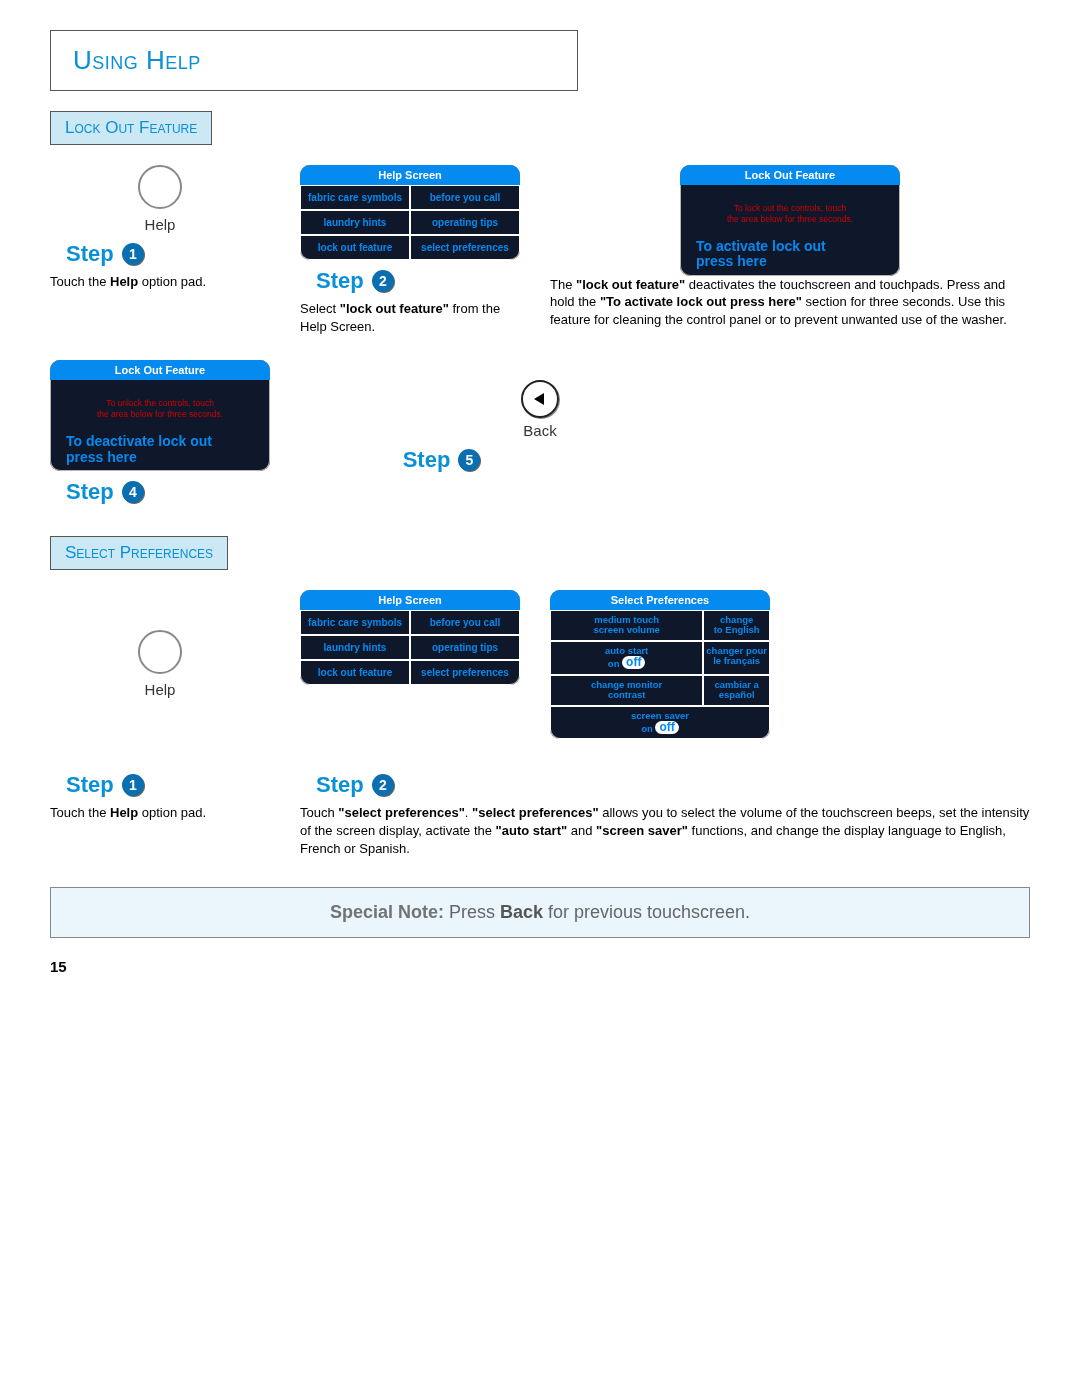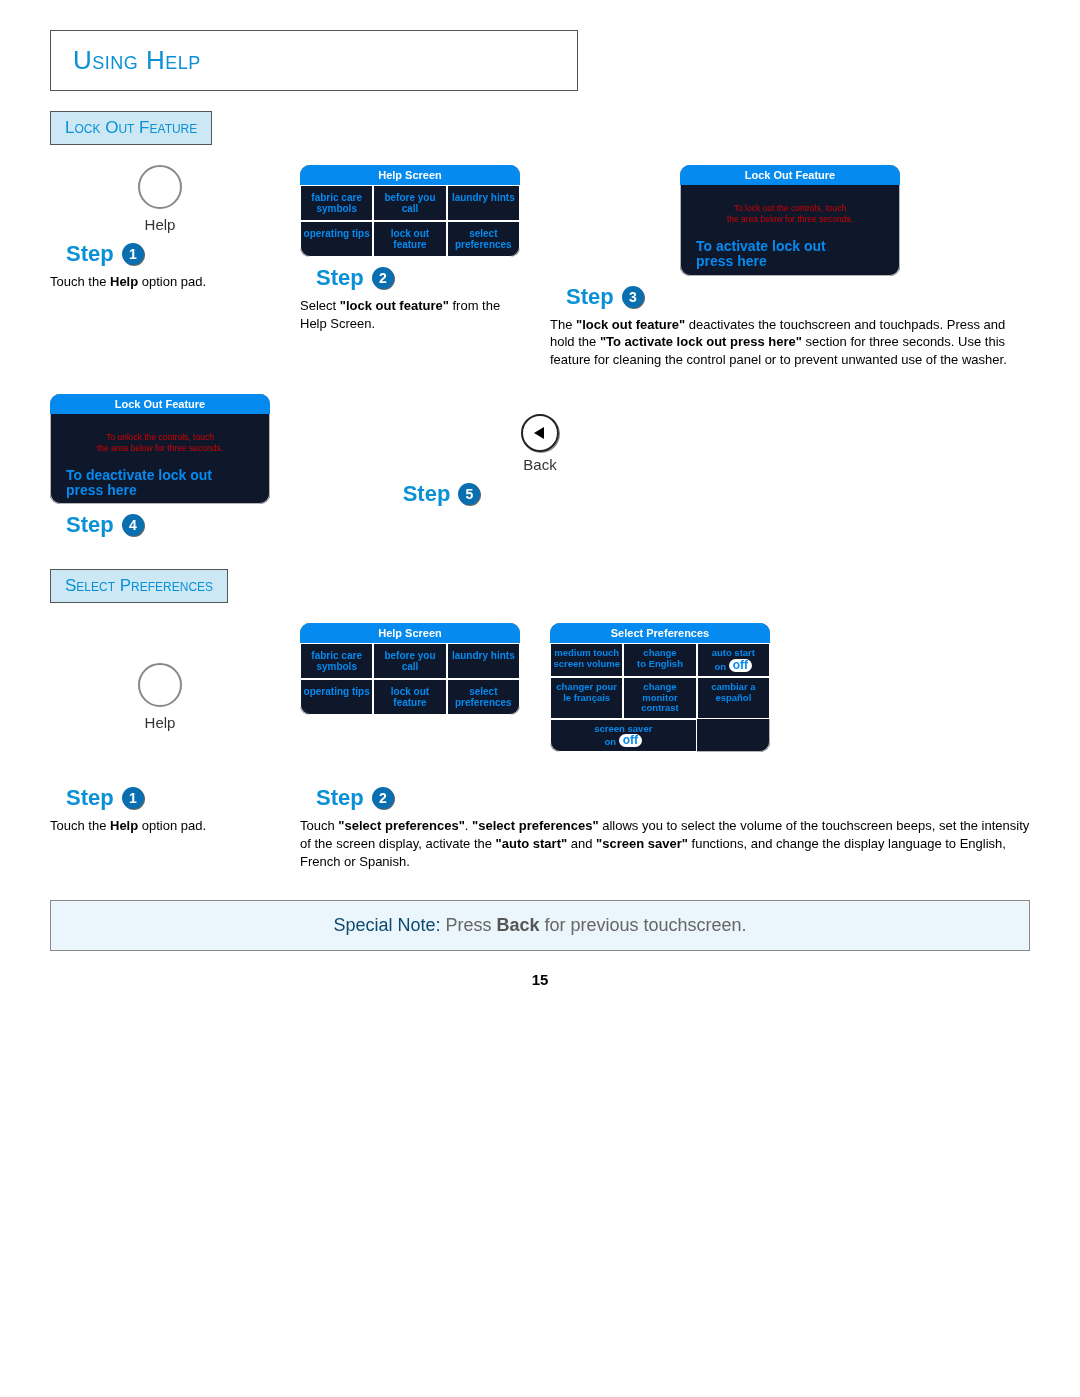--- a/index.html
+++ b/index.html
@@ -88,21 +88,21 @@
   .screen .bar {
     background: #058aef;
     color: #fff;
     font-weight: bold;
     text-align: center;
     padding: 4px 0;
     font-size: 11px;
   }
   .screen .grid2 {
     display: grid;
-    grid-template-columns: 1fr 1fr 1fr;
+    grid-template-columns: 1fr 1fr;
   }
   .screen .cell {
     border: 1px solid #fff;
     text-align: center;
     padding: 6px 2px;
     color: #058aef;
     font-weight: bold;
     font-size: 10px;
     line-height: 1.1;
   }
@@ -115,21 +115,21 @@
   }
   .screen .footer {
     color: #058aef;
     font-weight: bold;
     font-size: 14px;
     padding: 4px 0 6px 16px;
     line-height: 1.1;
   }
   .pref-grid {
     display: grid;
-    grid-template-columns: 1fr 1fr 1fr;
+    grid-template-columns: 1fr;
   }
   .pref-cell {
     border: 1px solid #fff;
     text-align: center;
     padding: 4px 2px;
     color: #058aef;
     font-weight: bold;
     font-size: 9.5px;
     line-height: 1.1;
   }
@@ -159,23 +159,23 @@
 
   .note-box {
     border: 1px solid #888;
     background: #eaf5fc;
     text-align: center;
     padding: 14px 10px;
     font-size: 18px;
     color: #666;
     margin-top: 30px;
   }
-  .note-box .lead { color: #0c4a6e; font-weight: normal; }
+  .note-box .lead { color: #737373; font-weight: bold; }
   .note-box b { color: #555; }
-  .page-num { text-align: center; font-weight: bold; margin-top: 20px; font-size: 15px; }
+  .page-num { font-weight: bold; margin-top: 20px; font-size: 15px; }
 </style>
 </head>
 <body>
 
 
 
 
 <div class="title-box">
   <h1>Using Help</h1>
 </div>
@@ -217,23 +217,20 @@
   <div class="col">
     <div class="screen" style="margin:0 auto;">
       <div class="bar">Lock Out Feature</div>
       <div class="msg">
         <span>To lock out the controls, touch</span><br>
         <span>the area below for three seconds.</span>
       </div>
       <div class="footer">
         To activate lock out<br>press here
       </div>
-    </div>
-    <div class="step-label">
-      <span>Step</span> <span class="num">3</span>
     </div>
     <div class="desc">The <b>"lock out feature"</b> deactivates the touchscreen and touchpads.  Press and hold the <b>"To activate lock out press here"</b> section for three seconds.  Use this feature for cleaning the control panel or to prevent unwanted use of the washer.</div>
   </div>
 </div>
 
 <div class="row">
 
   <div class="col" style="max-width:320px;">
     <div class="screen">
       <div class="bar">Lock Out Feature</div>

